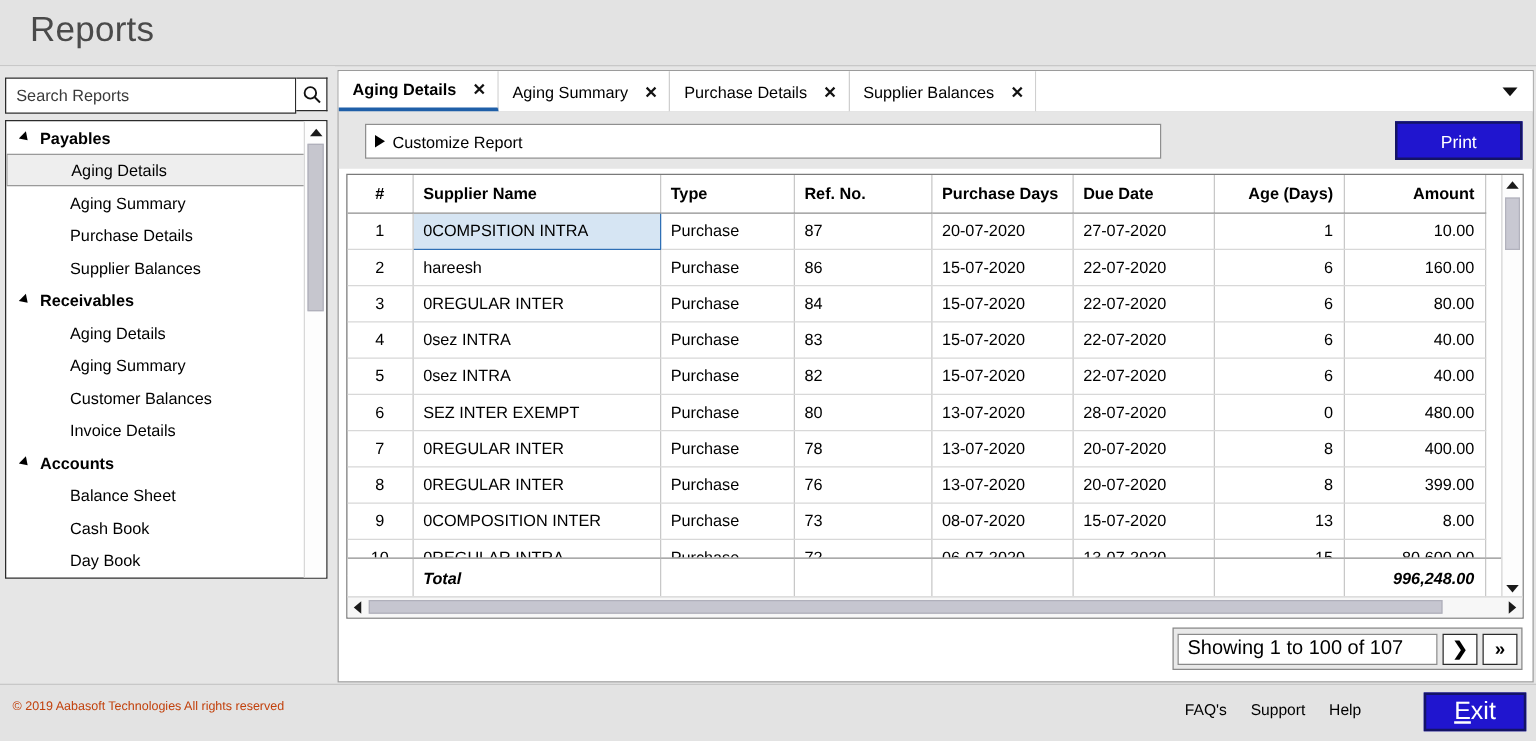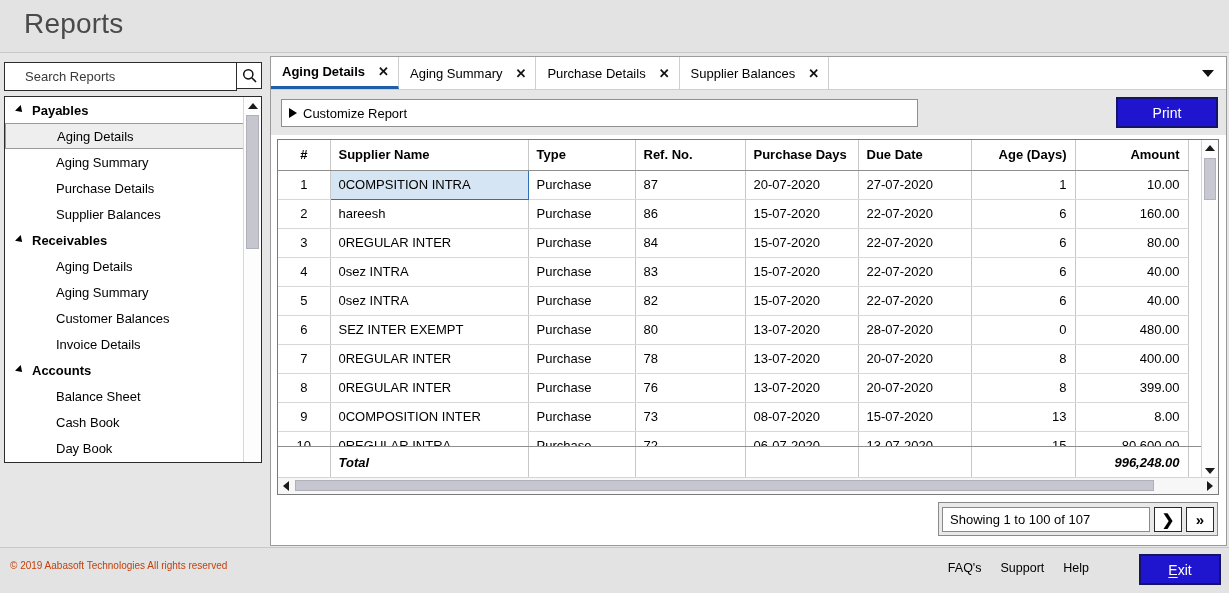--- a/index.html
+++ b/index.html
@@ -50,21 +50,21 @@
     position: absolute;
     left: 4px; top: 9px;
     width: 258px; height: 27px;
     display: flex;
   }
   .searchinput {
     width: 233px; height: 29px;
     box-sizing: border-box;
     border: 1px solid #2b2b2b;
     background: #ffffff;
-    padding: 0 20px;
+    padding: 0 8px;
     font-family: "Liberation Sans", sans-serif;
     font-size: 13px;
     color: #222;
     outline: none;
   }
   .searchinput::placeholder { color: #3a3a3a; opacity: 1; }
   .searchbtn {
     width: 25px; height: 27px;
     box-sizing: border-box;
     border: 1px solid #2b2b2b;
@@ -223,21 +223,21 @@
   }
 
   .toolrow {
     position: absolute;
     left: 0; top: 33px;
     width: 955px; height: 45px;
     background: #e6e6e6;
   }
   .customizebox {
     position: absolute;
-    left: 10px; top: 9px;
+    left: 21px; top: 9px;
     width: 637px; height: 28px;
     box-sizing: border-box;
     background: #ffffff;
     border: 1px solid #8f8f8f;
     display: flex;
     align-items: center;
     padding-left: 7px;
     cursor: pointer;
     font-size: 13px;
   }
@@ -398,21 +398,21 @@
     padding: 3px;
   }
   .pagerlabel {
     width: 208px; height: 25px;
     box-sizing: border-box;
     background: #ffffff;
     border: 1px solid #8a8a8a;
     display: flex;
     align-items: center;
     padding-left: 7px;
-    font-size: 13px;
+    font-size: 16px;
   }
   .pagerbtn {
     width: 28px; height: 25px;
     margin-left: 4px;
     box-sizing: border-box;
     background: #ffffff;
     border: 1px solid #2b2b2b;
     display: flex;
     align-items: center;
     justify-content: center;
@@ -450,21 +450,21 @@
     text-decoration: none;
     cursor: pointer;
   }
   .exitbtn {
     position: absolute;
     right: 8px; top: 6px;
     width: 82px; height: 31px;
     background: #2015cf;
     border: 2px solid #141466;
     color: #ffffff;
-    font-size: 14px;
+    font-size: 20px;
     font-family: "Liberation Sans", sans-serif;
     cursor: pointer;
     box-sizing: border-box;
   }
   .exitbtn u { text-underline-offset: 2px; }
 </style>
 </head>
 <body>
 
 <div class="app">

